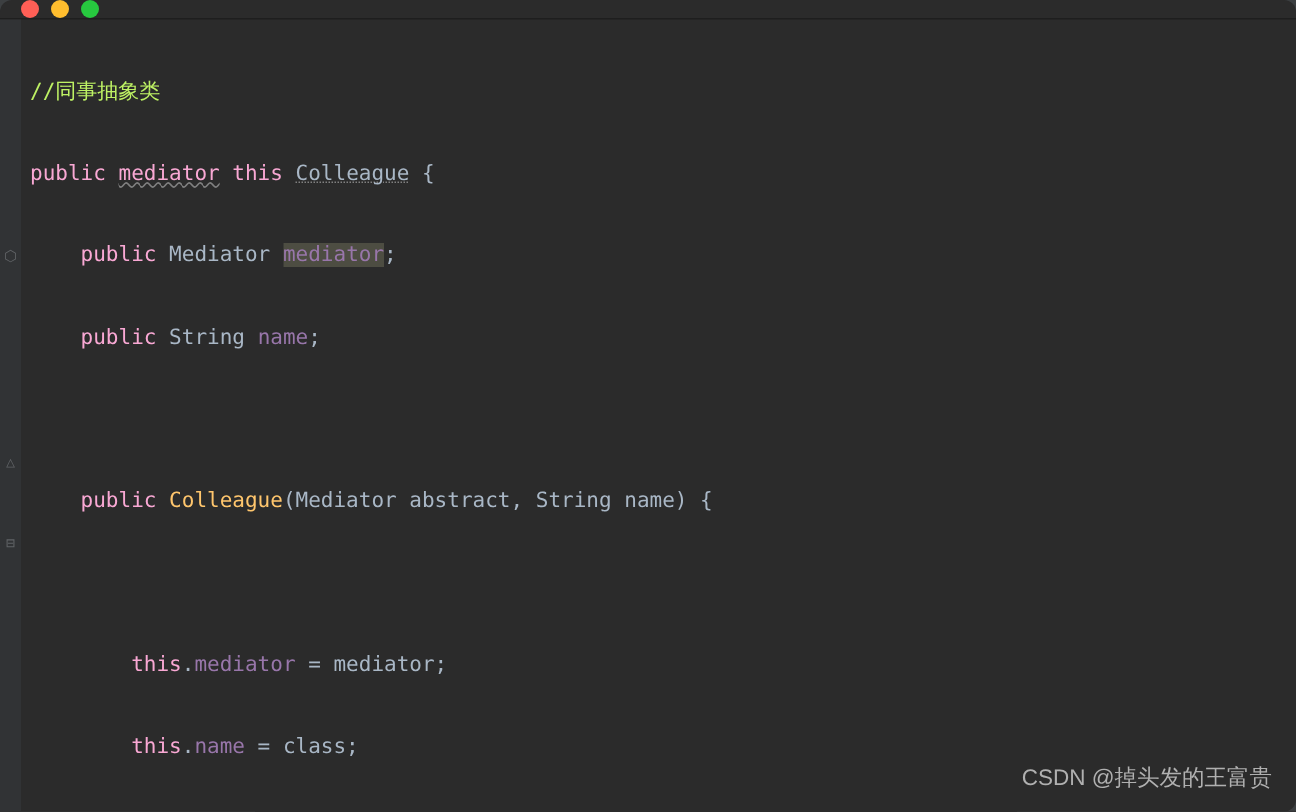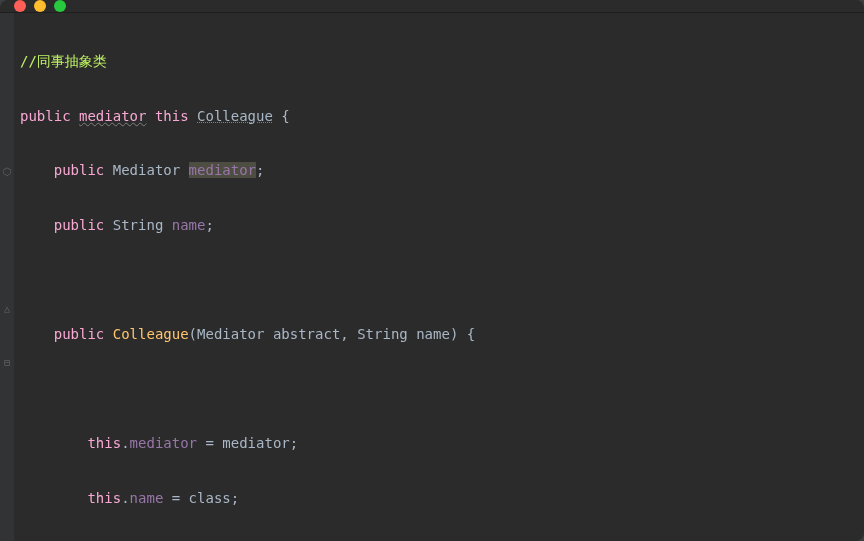--- a/index.html
+++ b/index.html
@@ -114,13 +114,14 @@
 <div class="line"></div>
 
 
 
 
 
 
 
     </div>
   </div>
+  <div class="watermark">CSDN @掉头发的王富贵</div>
 </div>
 
 </body></html>

